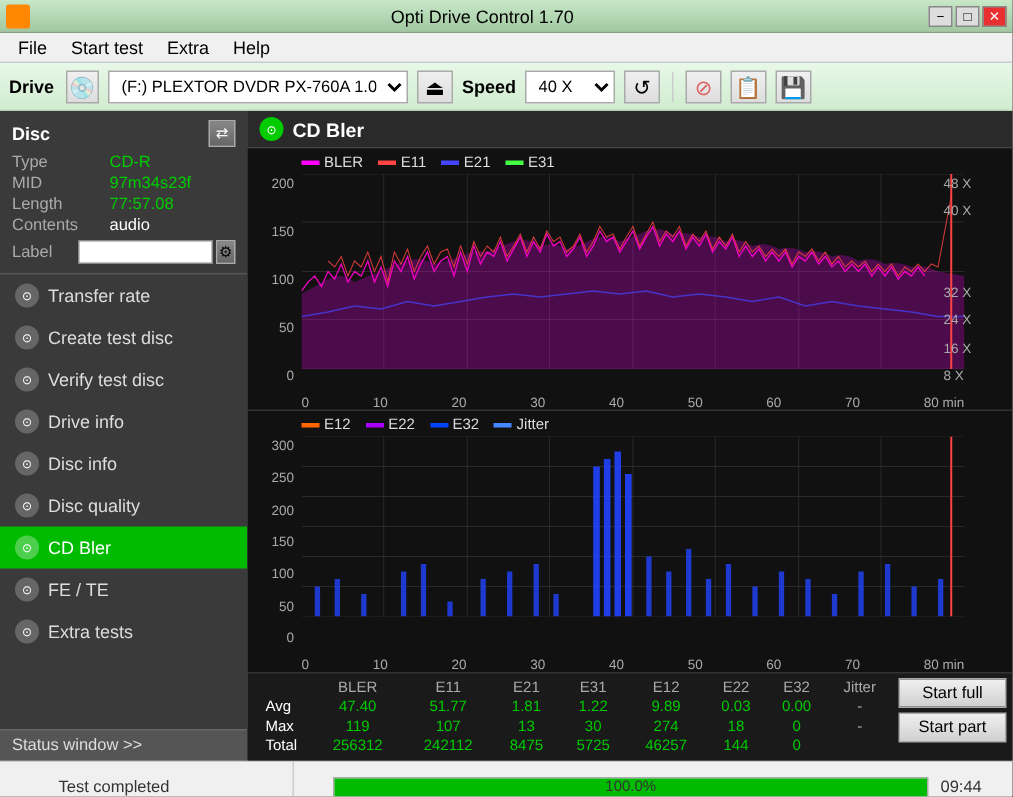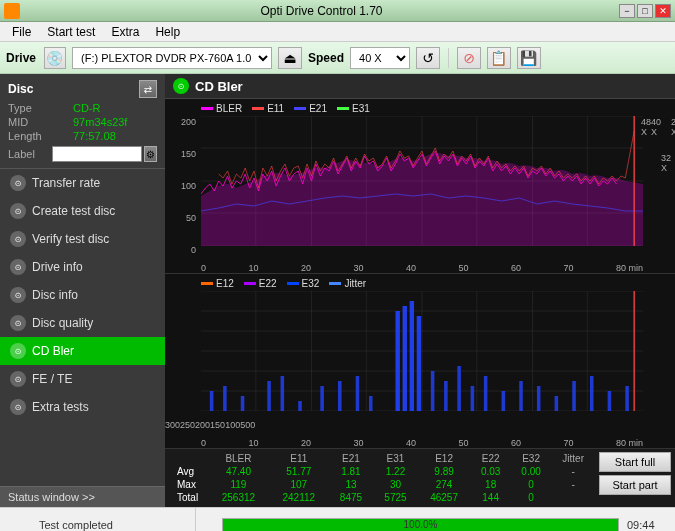--- a/index.html
+++ b/index.html
@@ -326,20 +326,24 @@
         <span class="disc-val">CD-R</span>
       </div>
       <div class="disc-row">
         <span class="disc-key">MID</span>
         <span class="disc-val">97m34s23f</span>
       </div>
       <div class="disc-row">
         <span class="disc-key">Length</span>
         <span class="disc-val">77:57.08</span>
       </div>
+      <div class="disc-row">
+        <span class="disc-key">Contents</span>
+        <span class="disc-val white">audio</span>
+      </div>
       <div class="label-row">
         <span class="disc-key">Label</span>
         <input class="label-input" type="text" style="">
         <div class="label-btn">⚙</div>
       </div>
     </div>
 
     <div class="nav-items">
       <div class="nav-item">
         <div class="nav-icon">⊙</div>
@@ -442,21 +446,21 @@
         </svg>
         
         <div style="position:absolute;left:0;top:18px;bottom:18px;width:34px;display:flex;flex-direction:column;justify-content:space-between;align-items:flex-end;padding-right:3px;">
           <span style="font-size:9px;color:#aaa;">200</span>
           <span style="font-size:9px;color:#aaa;">150</span>
           <span style="font-size:9px;color:#aaa;">100</span>
           <span style="font-size:9px;color:#aaa;">50</span>
           <span style="font-size:9px;color:#aaa;">0</span>
         </div>
         
-        <div style="position:absolute;right:4px;top:18px;bottom:18px;width:32px;display:flex;justify-content:space-between;padding-left:2px;">
+        <div style="position:absolute;right:16px;top:18px;bottom:18px;width:32px;display:flex;flex-direction:column;justify-content:space-between;padding-left:2px;">
           <span style="font-size:9px;color:#aaa;">48 X</span>
           <span style="font-size:9px;color:#aaa;">40 X</span>
           <span style="font-size:9px;color:#aaa;margin-top:36px;">32 X</span>
           <span style="font-size:9px;color:#aaa;">24 X</span>
           <span style="font-size:9px;color:#aaa;">16 X</span>
           <span style="font-size:9px;color:#aaa;">8 X</span>
         </div>
         
         <div style="position:absolute;bottom:0;left:36px;right:32px;display:flex;justify-content:space-between;">
           <span style="font-size:9px;color:#aaa;">0</span>
@@ -535,21 +539,21 @@
           <rect x="380" y="95" width="4" height="25" fill="#2244ff" opacity="0.8"></rect>
           <rect x="400" y="105" width="4" height="15" fill="#2244ff" opacity="0.8"></rect>
           <rect x="420" y="90" width="4" height="30" fill="#2244ff" opacity="0.8"></rect>
           <rect x="440" y="85" width="4" height="35" fill="#2244ff" opacity="0.8"></rect>
           <rect x="460" y="100" width="4" height="20" fill="#2244ff" opacity="0.8"></rect>
           <rect x="480" y="95" width="4" height="25" fill="#2244ff" opacity="0.8"></rect>
 
           <line x1="490" y1="0" x2="490" y2="120" stroke="#ff4444" stroke-width="1.5"></line>
         </svg>
         
-        <div style="position:absolute;left:0;top:18px;bottom:18px;width:34px;display:flex;flex-direction:row;justify-content:space-between;align-items:flex-end;padding-right:3px;">
+        <div style="position:absolute;left:0;top:18px;bottom:18px;width:34px;display:flex;flex-direction:column;justify-content:space-between;align-items:flex-end;padding-right:3px;">
           <span style="font-size:9px;color:#aaa;">300</span>
           <span style="font-size:9px;color:#aaa;">250</span>
           <span style="font-size:9px;color:#aaa;">200</span>
           <span style="font-size:9px;color:#aaa;">150</span>
           <span style="font-size:9px;color:#aaa;">100</span>
           <span style="font-size:9px;color:#aaa;">50</span>
           <span style="font-size:9px;color:#aaa;">0</span>
         </div>
         
         <div style="position:absolute;bottom:0;left:36px;right:32px;display:flex;justify-content:space-between;">

